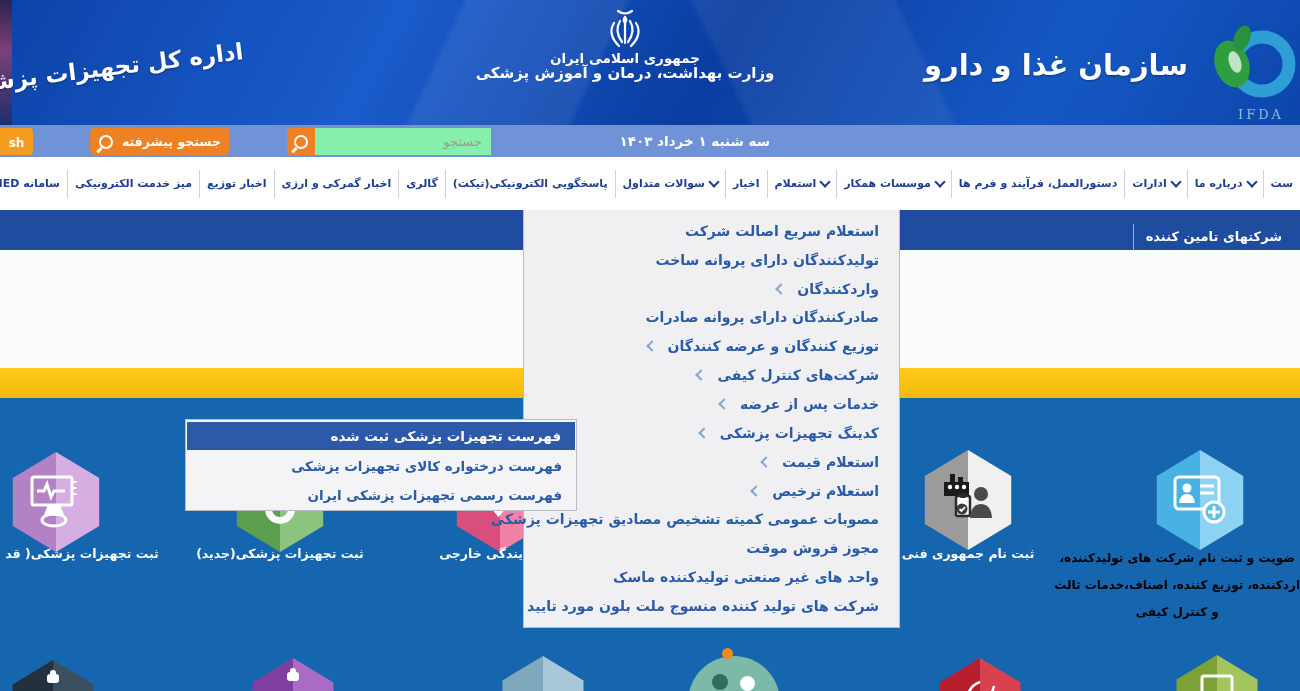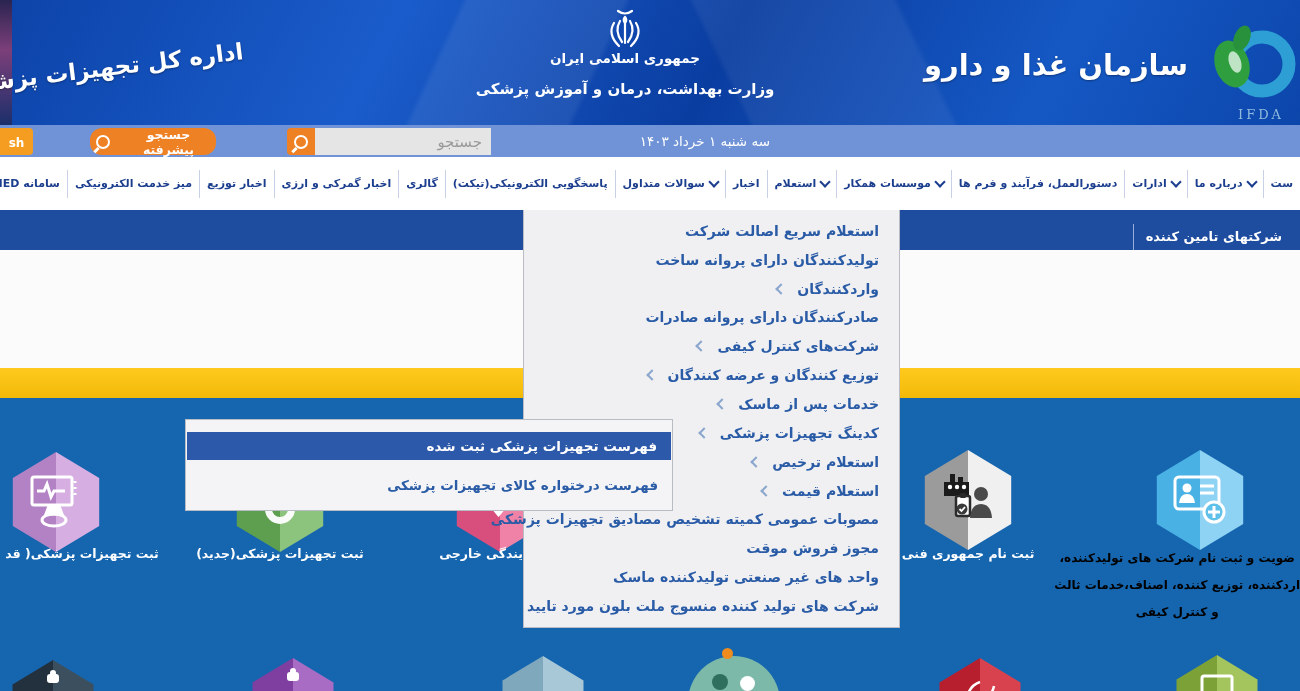--- a/index.html
+++ b/index.html
@@ -11,34 +11,34 @@
     background:linear-gradient(118deg,#0c43a8 0%,#1a5ccb 30%,#0a3da0 55%,#1558c4 80%,#0c46ab 100%)}
   .header::after{content:"";position:absolute;inset:0;
     background:linear-gradient(115deg,transparent 34%,rgba(255,255,255,.07) 34.5%,rgba(255,255,255,.07) 46%,transparent 46.5%),
                linear-gradient(64deg,transparent 55%,rgba(255,255,255,.06) 55.5%,rgba(255,255,255,.06) 70%,transparent 70.5%)}
   .edge-sliver{position:absolute;left:0;top:0;width:12px;height:125px;z-index:2;
     background:linear-gradient(#2a2450,#7c3f7a 40%,#1b2f6b)}
   .org-left{position:absolute;left:14px;top:52px;width:230px;color:#fff;font-size:23px;font-weight:bold;
     transform:rotate(-7deg);text-align:center;z-index:2;text-shadow:0 1px 2px rgba(0,0,0,.35);white-space:nowrap}
   .emblem{position:absolute;left:605px;top:8px;z-index:2}
   .gov1{position:absolute;left:505px;top:50px;width:240px;text-align:center;color:#fff;font-size:13.5px;font-weight:bold;z-index:2}
-  .gov2{position:absolute;left:465px;top:80px;width:320px;text-align:center;color:#fff;font-size:15px;font-weight:bold;z-index:2}
+  .gov2{position:absolute;left:465px;top:64px;width:320px;text-align:center;color:#fff;font-size:15px;font-weight:bold;z-index:2}
   .org-right{position:absolute;right:112px;top:48px;color:#fff;font-size:29px;font-weight:bold;z-index:2;text-shadow:0 1px 2px rgba(0,0,0,.35);white-space:nowrap}
   .ifda-logo{position:absolute;right:2px;top:18px;width:96px;height:104px;z-index:2}
   .ifda-logo .cap{position:absolute;right:14px;bottom:0;color:#8fb9dd;font-family:"DejaVu Serif",serif;font-size:13px;letter-spacing:3px}
 
   
   .toolbar{position:absolute;left:0;top:125px;width:1300px;height:32px;background:#6f93d6}
-  .tb-date{position:absolute;right:530px;top:0;height:32px;line-height:32px;color:#fff;font-size:13.5px;font-weight:normal;white-space:nowrap}
+  .tb-date{position:absolute;right:530px;top:0;height:32px;line-height:32px;color:#fff;font-size:13.5px;font-weight:bold;white-space:nowrap}
   .search-group{position:absolute;left:287px;top:128px;height:27px;display:flex;direction:ltr;z-index:3}
   .search-btn{width:28px;height:27px;background:#ef8125;border:none;border-radius:4px 0 0 4px;display:flex;align-items:center;justify-content:center;cursor:pointer}
-  .search-input{width:158px;height:27px;border:none;outline:none;font-family:"DejaVu Sans",sans-serif;font-size:15px;text-align:right;padding:0 9px;color:#444;background:#e5e5e5}
+  .search-input{width:158px;height:27px;border:none;outline:none;font-family:"DejaVu Sans",sans-serif;font-size:13px;text-align:right;padding:0 9px;color:#444;background:#86efac}
   .search-input::placeholder{color:#9a9a9a}
-  .adv-btn{position:absolute;left:90px;top:128px;width:126px;height:27px;background:#ef8125;border:none;border-radius:12px;
-    display:flex;direction:ltr;align-items:center;justify-content:center;gap:17px;color:#fff;font-weight:bold;font-size:12.5px;cursor:pointer;font-family:"DejaVu Sans",sans-serif}
+  .adv-btn{position:absolute;left:90px;top:128px;width:140px;height:27px;background:#ef8125;border:none;border-radius:5px;
+    display:flex;direction:ltr;align-items:center;justify-content:center;gap:9px;color:#fff;font-weight:bold;font-size:12.5px;cursor:pointer;font-family:"DejaVu Sans",sans-serif}
   .eng-btn{position:absolute;left:0;top:128px;width:33px;height:27px;background:#f59d20;border:none;border-radius:0 4px 4px 0;
     color:#fff;font-weight:bold;font-size:12px;padding:8px;cursor:pointer;overflow:hidden;font-family:"DejaVu Sans",sans-serif}
   .mag{position:relative;width:10px;height:10px;border:2px solid #fff;border-radius:50%;display:inline-block;flex:0 0 auto}
   .mag::after{content:"";position:absolute;width:2.5px;height:6px;background:#fff;left:-3px;top:10px;transform:rotate(45deg)}
 
   
   .mainnav{position:absolute;left:0;top:157px;width:1300px;height:53px;background:#fff;display:flex;direction:rtl;align-items:center;overflow:hidden}
   .nav-item{flex:1 0 auto;display:flex;align-items:center;justify-content:center;gap:5px;padding:0 7px;height:28px;
     border-left:1px solid #c9d1e6;color:#1c3e8e;font-size:11px;font-weight:bold;white-space:nowrap;cursor:pointer}
   .chv{width:6px;height:6px;border-left:2px solid currentColor;border-bottom:2px solid currentColor;display:inline-block;flex:0 0 auto}
@@ -55,21 +55,21 @@
   .yellow-band{position:absolute;left:0;top:368px;width:1300px;height:30px;background:linear-gradient(#ffca1d,#f3b908)}
   .blue-area{position:absolute;left:0;top:398px;width:1300px;height:293px;background:#1565af}
 
   
   .dropdown{position:absolute;left:523px;top:210px;width:377px;height:418px;background:#f0f0f2;border:1px solid #b9bcc4;border-top:none;
     box-sizing:border-box;z-index:5;display:flex;flex-direction:column;justify-content:space-evenly;padding:6px 0}
   .dd-item{display:flex;direction:rtl;align-items:center;gap:12px;padding:0 20px;height:28px;color:#2a5ba6;font-size:14px;font-weight:600;white-space:nowrap;cursor:pointer}
   .dd-item .chv{color:#8aa6cd}
 
   
-  .submenu{position:absolute;left:185px;top:419px;width:488px;height:92px;background:#f4f4f6;border:1px solid #b8bcc4;box-sizing:border-box;z-index:6;
+  .submenu{position:absolute;left:185px;top:419px;width:392px;height:92px;background:#f4f4f6;border:1px solid #b8bcc4;box-sizing:border-box;z-index:6;
     display:flex;flex-direction:column;justify-content:space-evenly}
   .sm-item{display:flex;direction:rtl;align-items:center;padding:0 14px;height:28px;color:#2a5ba6;font-size:13.5px;font-weight:600;white-space:nowrap;cursor:pointer}
   .sm-item.active{background:#2c59a9;color:#fff;font-weight:bold;margin:1px}
 
   
   .hex{position:absolute;width:96px;height:100px;clip-path:polygon(50% 0,95% 26%,95% 74%,50% 100%,5% 74%,5% 26%);z-index:1}
   .hex2{position:absolute;width:90px;height:94px;clip-path:polygon(50% 0,95% 26%,95% 74%,50% 100%,5% 74%,5% 26%);z-index:1}
   .svc-label{position:absolute;color:#fff;font-size:12.5px;font-weight:600;white-space:nowrap;z-index:2;text-align:center}
   .member-label{position:absolute;right:0;top:545px;display:flex;flex-direction:column;align-items:center;z-index:2}
   .member-label span{color:#000000;font-size:12px;font-weight:600;white-space:nowrap;line-height:27px}
@@ -276,41 +276,41 @@
         <span>تولیدکنندگان دارای پروانه ساخت</span>
       </div>
     <div class="dd-item">
         <span>واردکنندگان</span>
         <span class="chv left"></span>
       </div>
     <div class="dd-item">
         <span>صادرکنندگان دارای پروانه صادرات</span>
       </div>
     <div class="dd-item">
+        <span>توزیع کنندگان و عرضه کنندگان</span>
+        <span class="chv left"></span>
+      </div>
+    <div class="dd-item">
         <span>شرکت‌های کنترل کیفی</span>
         <span class="chv left"></span>
       </div>
     <div class="dd-item">
-        <span>توزیع کنندگان و عرضه کنندگان</span>
-        <span class="chv left"></span>
-      </div>
-    <div class="dd-item">
-        <span>خدمات پس از ماسک</span>
+        <span>خدمات پس از عرضه</span>
         <span class="chv left"></span>
       </div>
     <div class="dd-item">
         <span>کدینگ تجهیزات پزشکی</span>
         <span class="chv left"></span>
       </div>
     <div class="dd-item">
+        <span>استعلام قیمت</span>
+        <span class="chv left"></span>
+      </div>
+    <div class="dd-item">
         <span>استعلام ترخیص</span>
-        <span class="chv left"></span>
-      </div>
-    <div class="dd-item">
-        <span>استعلام قیمت</span>
         <span class="chv left"></span>
       </div>
     <div class="dd-item">
         <span>مصوبات عمومی کمیته تشخیص مصادیق تجهیزات پزشکی</span>
       </div>
     <div class="dd-item">
         <span>مجوز فروش موقت</span>
       </div>
     <div class="dd-item">
         <span>واحد های غیر صنعتی تولیدکننده ماسک</span>
@@ -320,15 +320,18 @@
       </div>
   </div>
 
   <div class="submenu">
     <div class="sm-item active">
         <span>فهرست تجهیزات پزشکی ثبت شده</span>
       </div>
     <div class="sm-item">
         <span>فهرست درختواره کالای تجهیزات پزشکی</span>
       </div>
+    <div class="sm-item">
+        <span>فهرست رسمی تجهیزات پزشکی ایران</span>
+      </div>
   </div>
 
 </div>
 
 </body></html>

